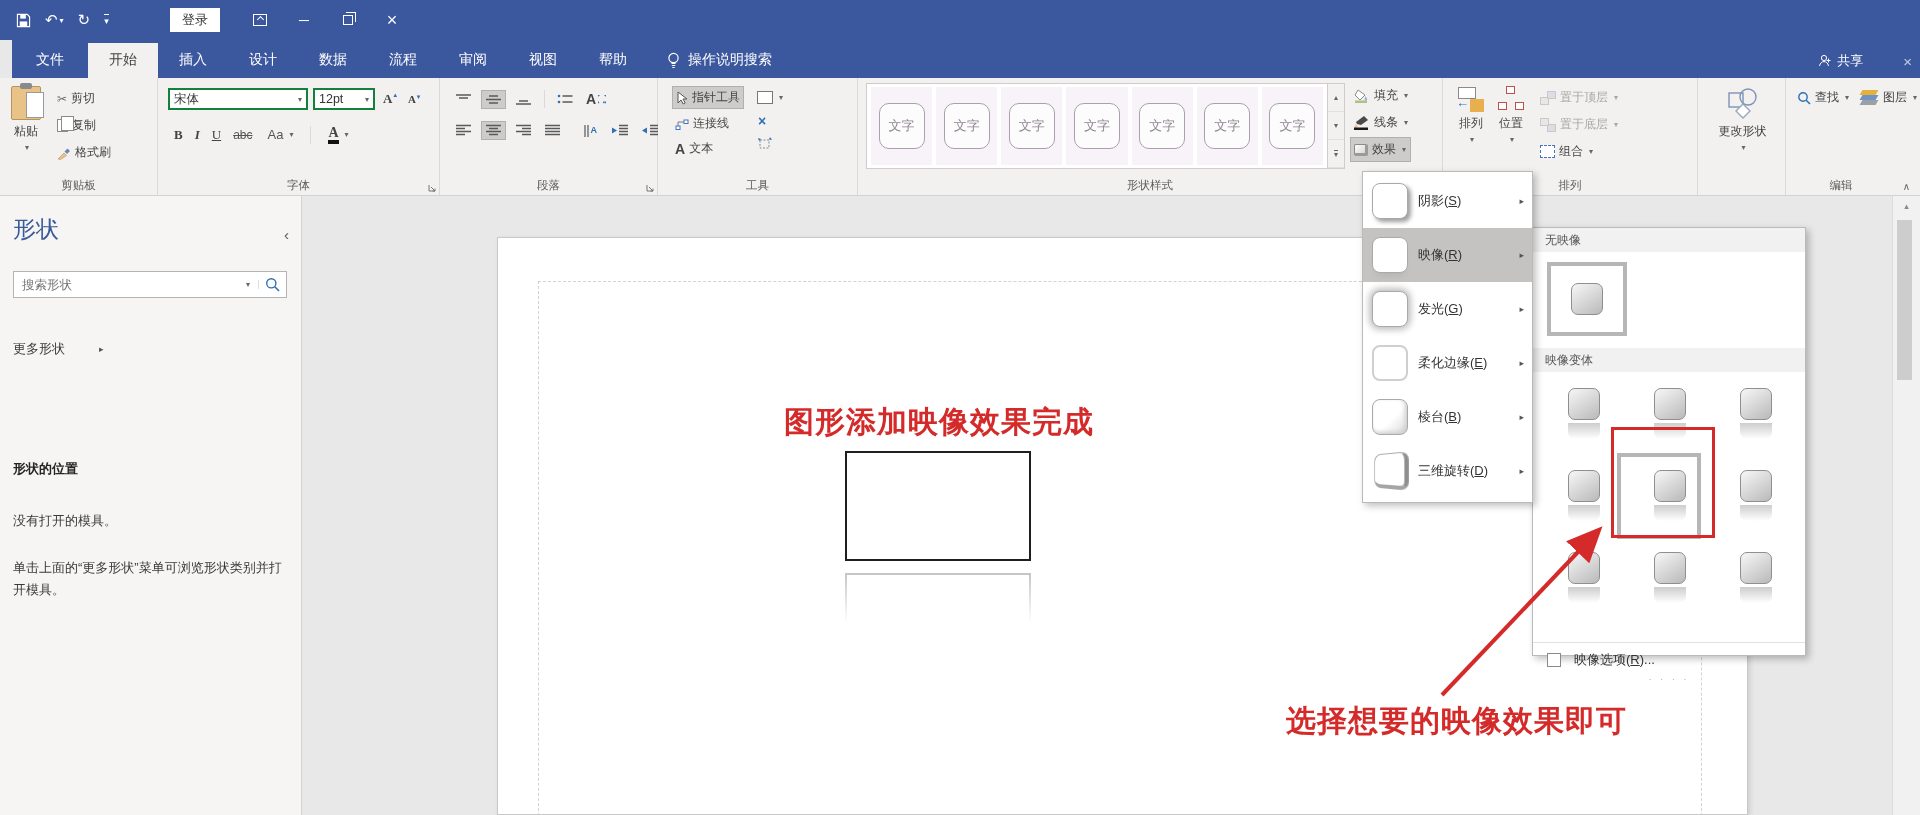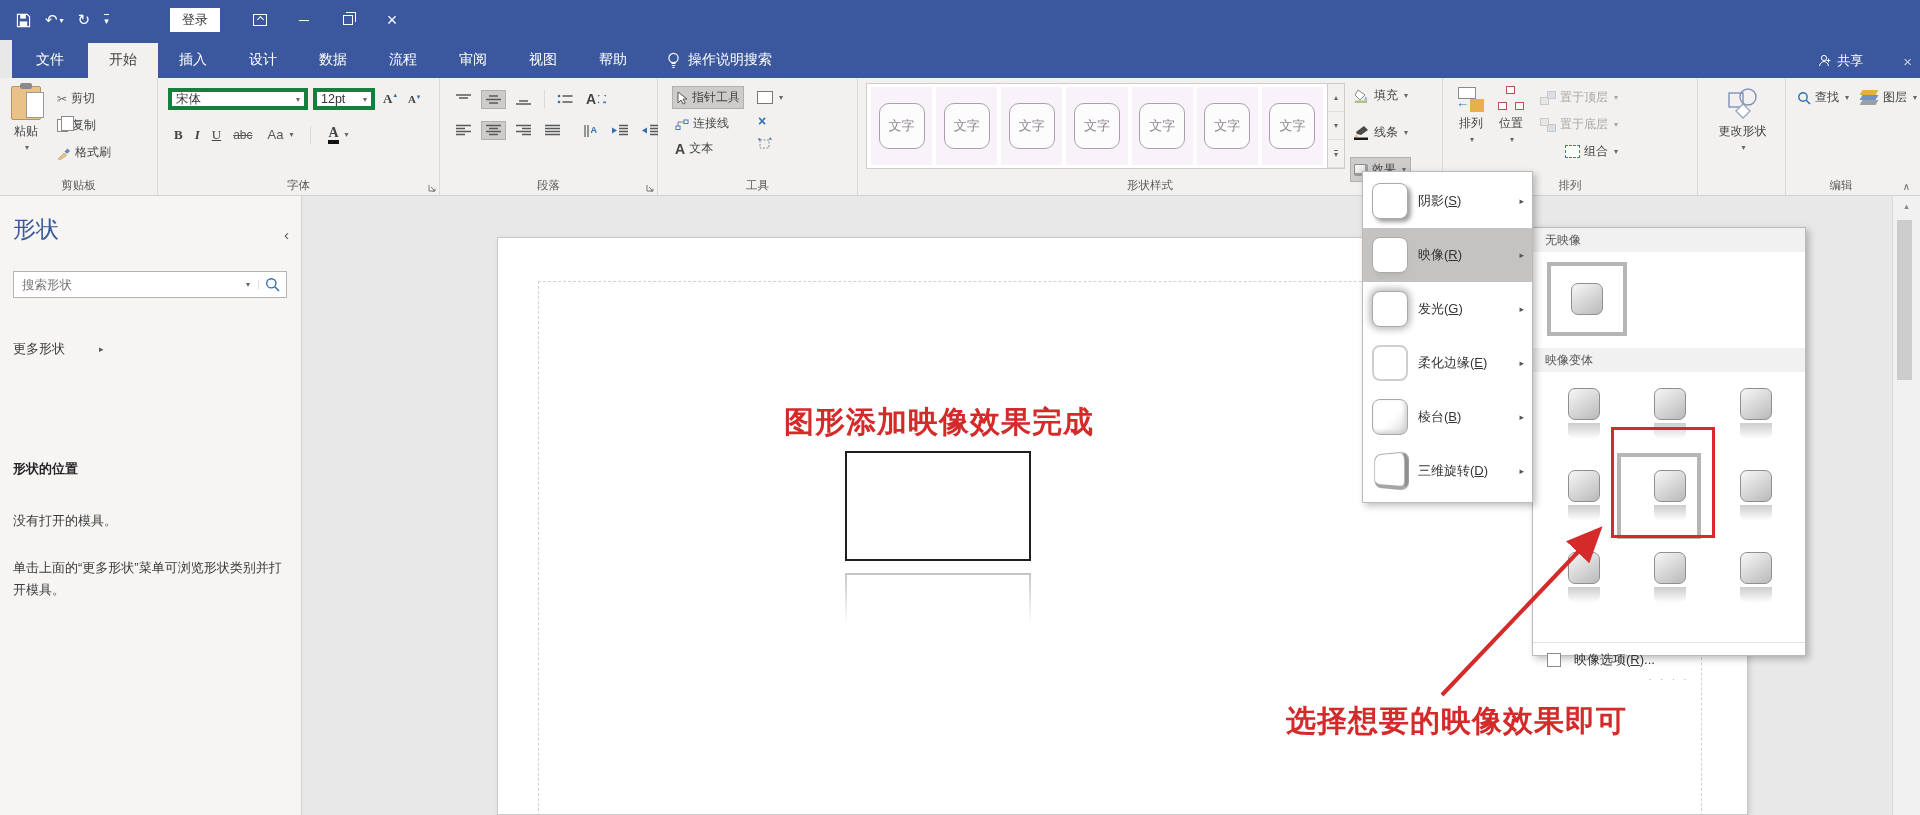--- a/index.html
+++ b/index.html
@@ -34,36 +34,36 @@
 
   
   .ribbon { position:absolute; left:0; top:78px; width:1920px; height:118px; background:#f2f1f0; border-bottom:1px solid #d4d2d0; display:flex; }
   .rgroup { position:relative; height:100%; flex:0 0 auto; border-right:1px solid #dcdad8; padding:5px 4px 18px 6px; }
   .glabel { position:absolute; bottom:2px; left:0; right:0; text-align:center; font-size:11.5px; color:#5e5c5a; }
   .launcher { position:absolute; right:3px; bottom:3px; }
   .rbtn-big { display:flex; flex-direction:column; align-items:center; justify-content:flex-start; gap:3px; font-size:12px; color:#444; padding:3px 5px; }
   .rbtn-sm { display:flex; align-items:center; gap:4px; font-size:12px; color:#444; padding:2px 3px; white-space:nowrap; }
   .dd { font-size:8px; color:#666; margin-left:2px; }
   .flyarrow { font-size:9px; color:#555; }
-  .combo { display:flex; align-items:center; background:#fff; border:4px solid #15803d; height:22px; padding:0 4px; font-size:12.5px; color:#333; }
+  .combo { display:flex; align-items:center; background:#fff; border:2px solid #15803d; height:22px; padding:0 4px; font-size:12.5px; color:#333; }
   .combo .dd { margin-left:auto; padding-left:6px; }
   .fmt-letter { font-weight:bold; font-size:13px; color:#444; font-family:"Liberation Serif",serif; }
   .selbtn { background:#cdccca; border:1px solid #b2b0ae; }
   .disabled { color:#a9a7a5 !important; }
   .vline-sep { width:1px; background:#dcdad8; margin:4px 6px; }
 
   
   .gallery-frame { display:flex; background:#fff; border:1px solid #cfcdcb; height:86px; padding:3px 2px; }
   .gal-item { width:62px; height:78px; background:#f7f3f8; margin:0 2px; display:flex; align-items:center; justify-content:center; }
   .gal-shape { width:46px; height:46px; border:1px solid #ab9fae; border-radius:10px; display:flex; align-items:center; justify-content:center; font-size:13px; color:#8f8591; background:#fdfcfd; }
   .gal-scroll { width:17px; border:1px solid #cfcdcb; border-left:none; height:86px; display:flex; flex-direction:column; }
   .gal-scroll span { flex:1; display:flex; align-items:center; justify-content:center; font-size:8px; color:#666; border-bottom:1px solid #e2e0de; }
   .gal-more-ic { border-top:1px solid #666; line-height:7px; }
 
-  .style-stack { display:flex; flex-direction:column; gap:12px; margin-left:5px; }
+  .style-stack { display:flex; flex-direction:column; gap:2px; margin-left:5px; }
   .style-stack .rbtn-sm { height:25px; }
   .clipboard-ic { width:30px; height:34px; background:#e9c287; border:1px solid #b5945f; border-radius:2px; position:relative; }
   .clipboard-ic::before { content:""; position:absolute; left:8px; top:-4px; width:12px; height:6px; background:#8a8a8a; border-radius:2px; }
   .clipboard-ic::after { content:""; position:absolute; right:-4px; top:5px; width:16px; height:24px; background:#fff; border:1px solid #9a9a9a; }
   .copy-ic { width:11px; height:13px; border:1px solid #8a8a8a; background:#fff; position:relative; }
   .copy-ic::before { content:""; position:absolute; left:3px; top:-4px; width:11px; height:13px; border:1px solid #8a8a8a; background:#fff; }
   .colorA { font-weight:bold; font-size:14px; font-family:"Liberation Serif",serif; border-bottom:4px solid #111; line-height:15px; }
   .rect-tool-ic { width:16px; height:13px; border:1px solid #777; background:#fff; }
   .blue-x { color:#2f6fb5; font-weight:bold; font-size:14px; }
   .cube-ic { width:14px; height:12px; background:linear-gradient(135deg,#fdfdfd,#d8d8d8); border:1px solid #8a8a8a; border-right:3px solid #9a9a9a; border-bottom:3px solid #9a9a9a; border-radius:2px; }
@@ -475,21 +475,21 @@
         </div>
         <div class="rbtn-big">
           <span class="pos-ic">
               <i style="left:8px;top:0;"></i>
               <i style="left:0;bottom:2px;"></i>
               <i style="right:0;bottom:2px;"></i>
             </span>
           <span>位置</span>
           <span class="dd">▾</span>
         </div>
-        <div style="display:flex; flex-direction:column; gap:6px; padding-top:4px; margin-left:4px;align-items:flex-end;">
+        <div style="display:flex; flex-direction:column; gap:6px; padding-top:4px; margin-left:4px;">
           <div class="rbtn-sm disabled">
             <span class="sq-stack" style="opacity:.45;">
                 <i style="left:0;bottom:0;"></i>
                 <i style="right:0;top:0; background:#bcc8dd;"></i>
               </span>
             <span>置于顶层</span>
               <span class="dd disabled">▾</span>
           </div>
           <div class="rbtn-sm disabled">
             <span class="sq-stack" style="opacity:.45;">

